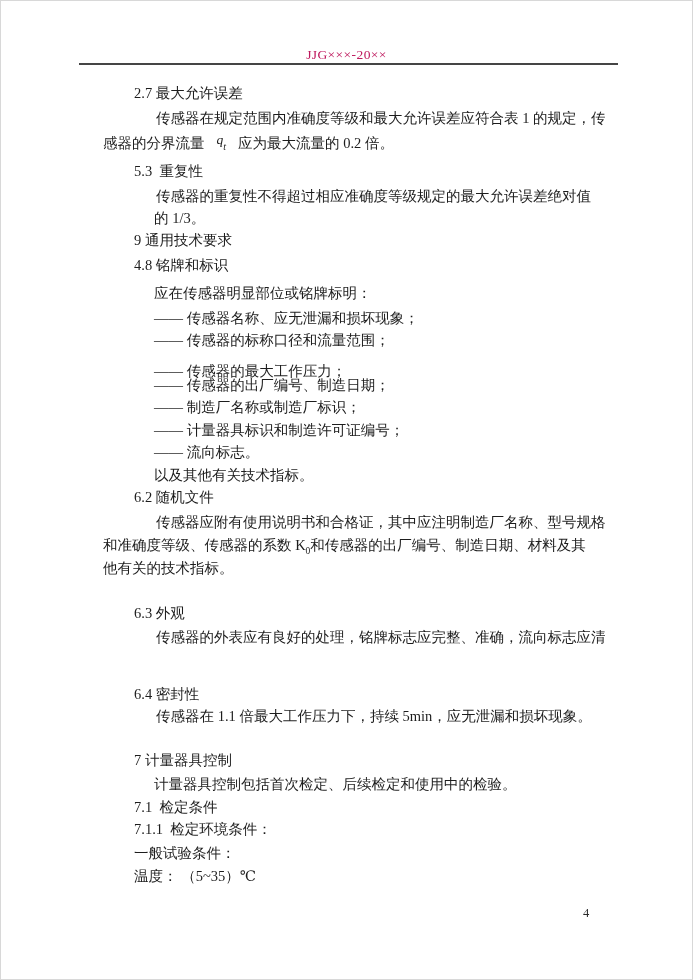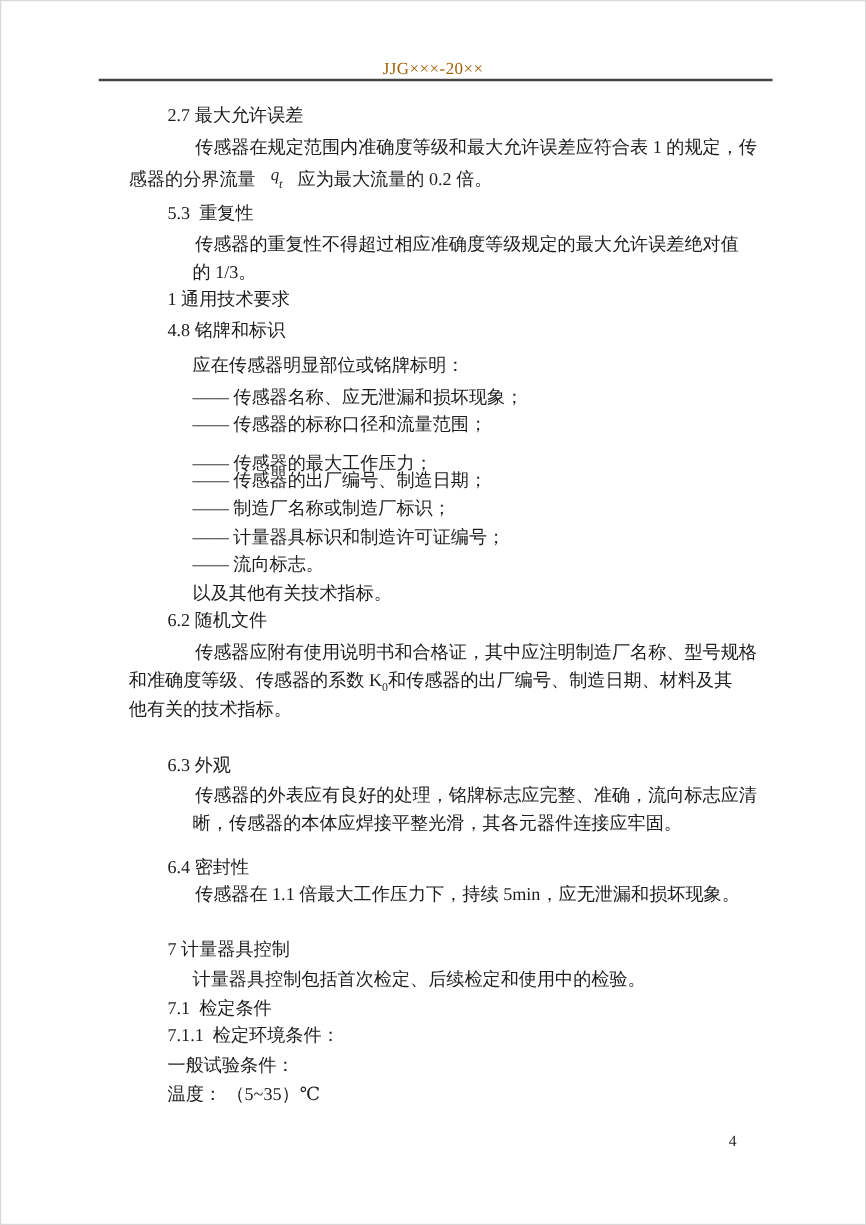--- a/index.html
+++ b/index.html
@@ -15,21 +15,21 @@
     overflow: hidden;
   }
   .doc-header {
     position: absolute;
     top: 46px;
     left: 0;
     width: 100%;
     text-align: center;
     font-size: 13.5px;
     letter-spacing: 0.4px;
-    color: #a16207;
+    color: #be185d;
   }
   .header-rule {
     position: absolute;
     top: 62px;
     left: 78px;
     width: 539px;
     height: 2px;
     background: #454545;
   }
   .line {
@@ -68,38 +68,37 @@
 
   <div class="doc-header">JJG×××-20××</div>
   <div class="header-rule"></div>
 
   <div class="line h" style="top:83px">2.7 最大允许误差</div>
   <div class="line p1" style="top:108px">传感器在规定范围内准确度等级和最大允许误差应符合表 1 的规定，传</div>
   <div class="line c0" style="top:133px"><span>感器的分界流量</span><span class="qsym"><span>q</span><sub>t</sub></span><span>应为最大流量的 0.2 倍。</span></div>
   <div class="line h" style="top:161px">5.3  重复性</div>
   <div class="line p1" style="top:186px">传感器的重复性不得超过相应准确度等级规定的最大允许误差绝对值</div>
   <div class="line c1" style="top:208px">的 1/3。</div>
-  <div class="line h" style="top:230px">1 通用技术要求</div>
+  <div class="line h" style="top:230px">9 通用技术要求</div>
   <div class="line h" style="top:255px">4.8 铭牌和标识</div>
   <div class="line li" style="top:283px">应在传感器明显部位或铭牌标明：</div>
   <div class="line li" style="top:308px">—— 传感器名称、应无泄漏和损坏现象；</div>
   <div class="line li" style="top:330px">—— 传感器的标称口径和流量范围；</div>
   <div class="line li" style="top:361px">—— 传感器的最大工作压力；</div>
   <div class="line li" style="top:375px">—— 传感器的出厂编号、制造日期；</div>
   <div class="line li" style="top:397px">—— 制造厂名称或制造厂标识；</div>
   <div class="line li" style="top:420px">—— 计量器具标识和制造许可证编号；</div>
   <div class="line li" style="top:442px">—— 流向标志。</div>
   <div class="line li" style="top:465px">以及其他有关技术指标。</div>
   <div class="line h" style="top:487px">6.2 随机文件</div>
   <div class="line p1" style="top:512px">传感器应附有使用说明书和合格证，其中应注明制造厂名称、型号规格</div>
   <div class="line c0" style="top:535px"><span>和准确度等级、传感器的系数 K</span><span class="ksym"><sub>0</sub></span><span>和传感器的出厂编号、制造日期、材料及其</span></div>
   <div class="line c0" style="top:558px">他有关的技术指标。</div>
   <div class="line h" style="top:603px">6.3 外观</div>
   <div class="line p1" style="top:627px">传感器的外表应有良好的处理，铭牌标志应完整、准确，流向标志应清</div>
-  <div class="line c1" style="top:649px">晰，传感器的本体应焊接平整光滑，其各元器件连接应牢固。</div>
   <div class="line h" style="top:684px">6.4 密封性</div>
   <div class="line p1" style="top:706px">传感器在 1.1 倍最大工作压力下，持续 5min，应无泄漏和损坏现象。</div>
   <div class="line h" style="top:750px">7 计量器具控制</div>
   <div class="line li" style="top:774px">计量器具控制包括首次检定、后续检定和使用中的检验。</div>
   <div class="line h" style="top:797px">7.1  检定条件</div>
   <div class="line h" style="top:819px">7.1.1  检定环境条件：</div>
   <div class="line h" style="top:843px">一般试验条件：</div>
   <div class="line h" style="top:866px">温度： （5~35）℃</div>
 
   <div class="page-number">4</div>

